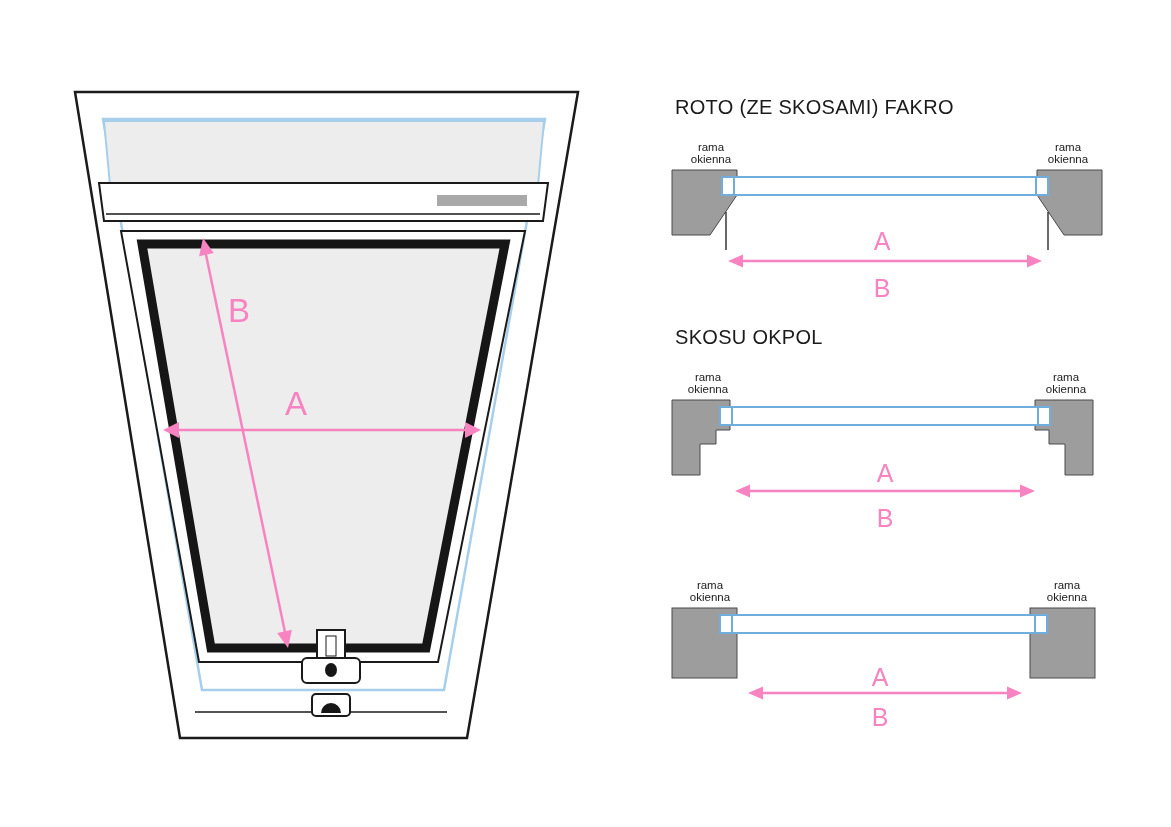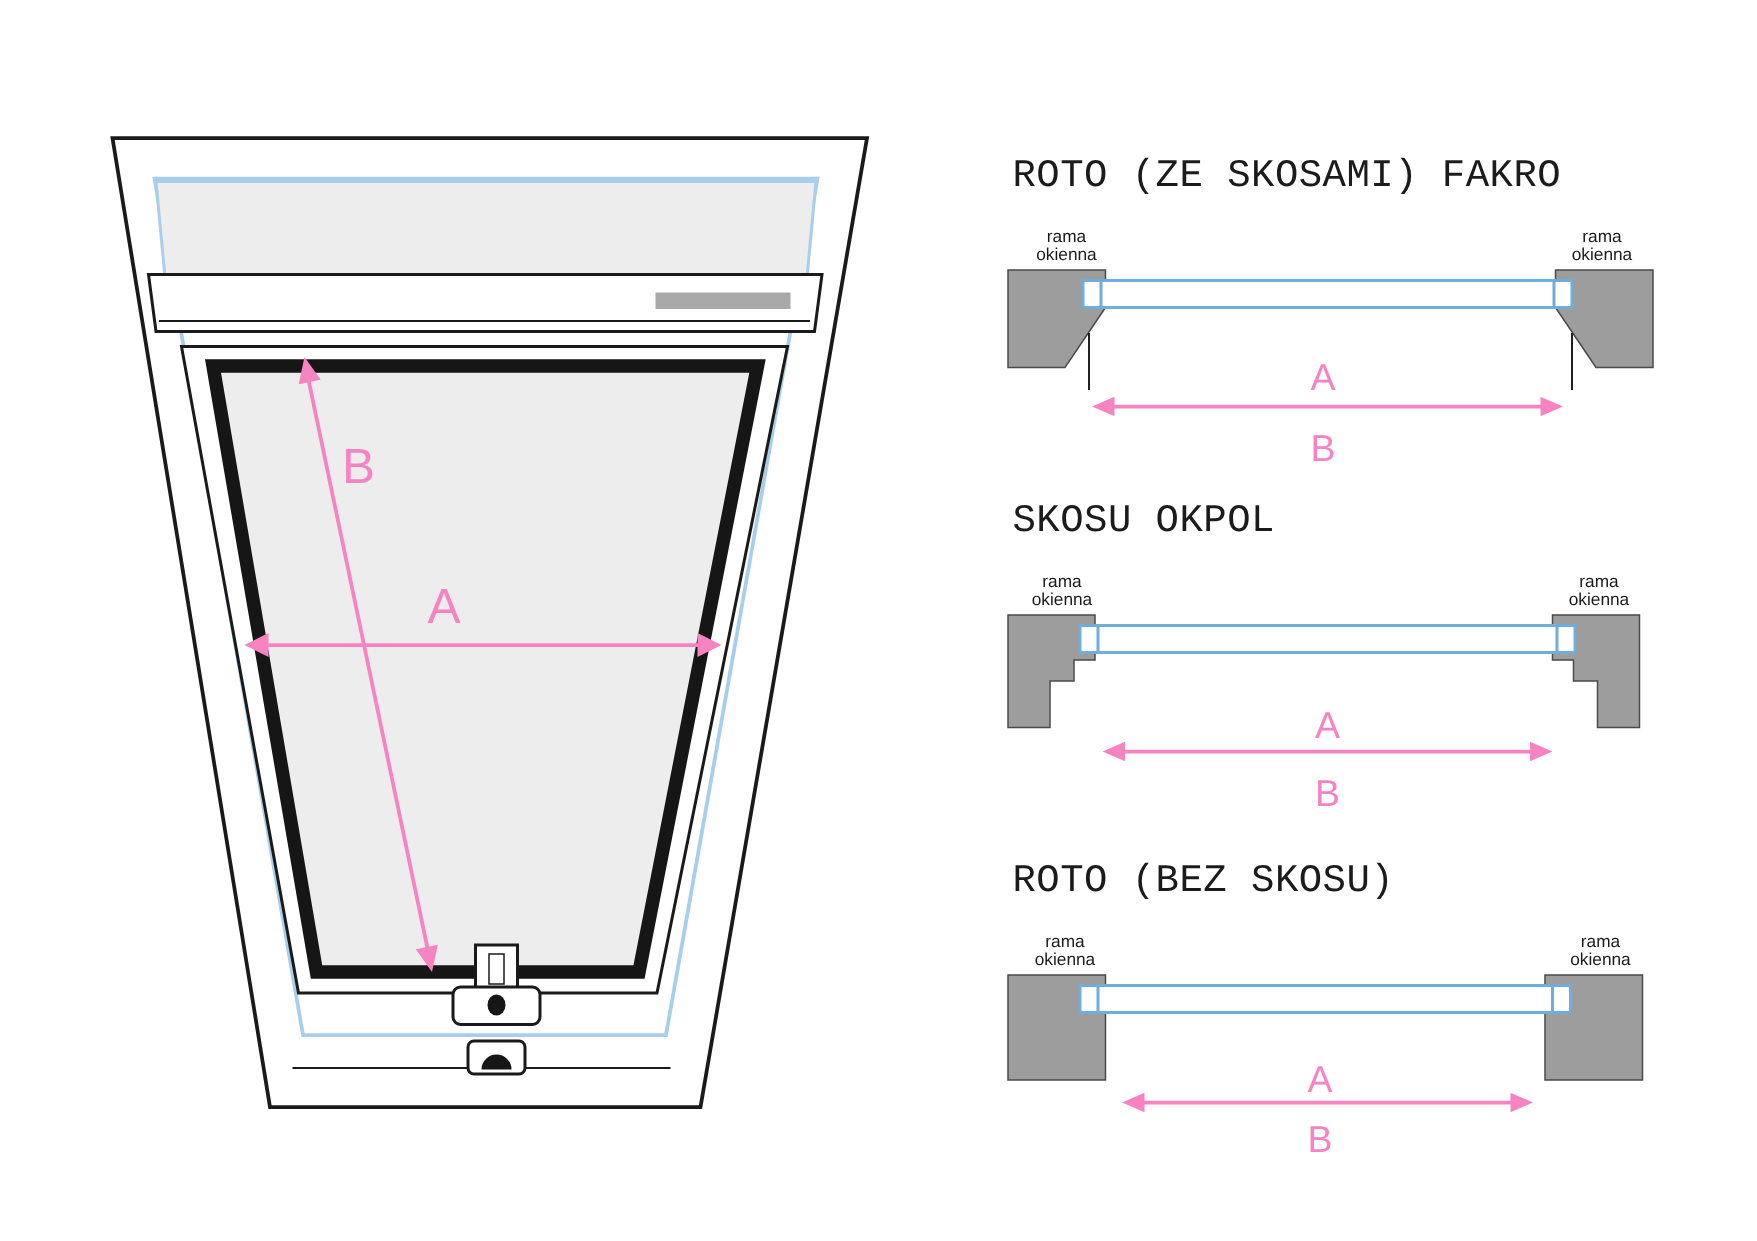--- a/index.html
+++ b/index.html
@@ -1,21 +1,21 @@
 <!DOCTYPE html>
 <html><head>
 <meta charset="utf-8">
 <style>
   html,body{margin:0;padding:0;background:#ffffff;}
   .canvas{position:relative;width:1171px;height:827px;background:#ffffff;
           font-family:"Liberation Sans",sans-serif;overflow:hidden;}
   .left-svg{position:absolute;left:0;top:0;}
   .rsec{position:absolute;left:660px;width:475px;}
-  .rsec h2{margin:12px 0 0 15px;font-size:26px;font-weight:400;color:#1b1b1b;
-           line-height:30px;letter-spacing:.3px;font-family:Liberation Mono, monospace;}
+  .rsec h2{margin:2px 0 0 15px;font-size:20px;font-weight:400;color:#1b1b1b;
+           line-height:30px;letter-spacing:.3px;font-family:Liberation Sans, sans-serif;}
   .rsec svg{display:block;margin-top:16px;}
   .rama{font-size:11.5px;fill:#1a1a1a;font-family:"Liberation Sans",sans-serif;}
   .pinklabel{font-size:25px;fill:#F783C1;font-family:"Liberation Sans",sans-serif;}
   .pinklabel-big{font-size:33px;fill:#F783C1;font-family:"Liberation Sans",sans-serif;}
   .blk{fill:#9D9D9D;stroke:#4a4a4a;stroke-width:1;}
   .bar{fill:#ffffff;stroke:#6FAEDC;stroke-width:2;}
   .barline{stroke:#6FAEDC;stroke-width:2;}
   .pink{stroke:#F783C1;stroke-width:2.5;}
   .pinkfill{fill:#F783C1;}
   .thin{stroke:#1a1a1a;stroke-width:1.3;fill:none;}
@@ -114,21 +114,20 @@
 
       <line class="pink" x1="85" y1="123" x2="365" y2="123"></line>
       <polygon class="pinkfill" points="75,123 90,116.5 90,129.5"></polygon>
       <polygon class="pinkfill" points="375,123 360,116.5 360,129.5"></polygon>
       <text class="pinklabel" x="225" y="114" text-anchor="middle">A</text>
       <text class="pinklabel" x="225" y="159" text-anchor="middle">B</text>
     </svg>
   </section>
 
   <section class="rsec" style="top:560px">
-    <h2>ROTO (BEZ SKOSU)</h2>
     <svg width="470" height="175" viewBox="0 0 470 175">
       <text class="rama" x="50" y="13" text-anchor="middle">rama</text>
       <text class="rama" x="50" y="25" text-anchor="middle">okienna</text>
       <text class="rama" x="407" y="13" text-anchor="middle">rama</text>
       <text class="rama" x="407" y="25" text-anchor="middle">okienna</text>
 
       <rect class="blk" x="12" y="32" width="65" height="70"></rect>
       <rect class="blk" x="370" y="32" width="65" height="70"></rect>
 
       <rect class="bar" x="60" y="39" width="327" height="18"></rect>

